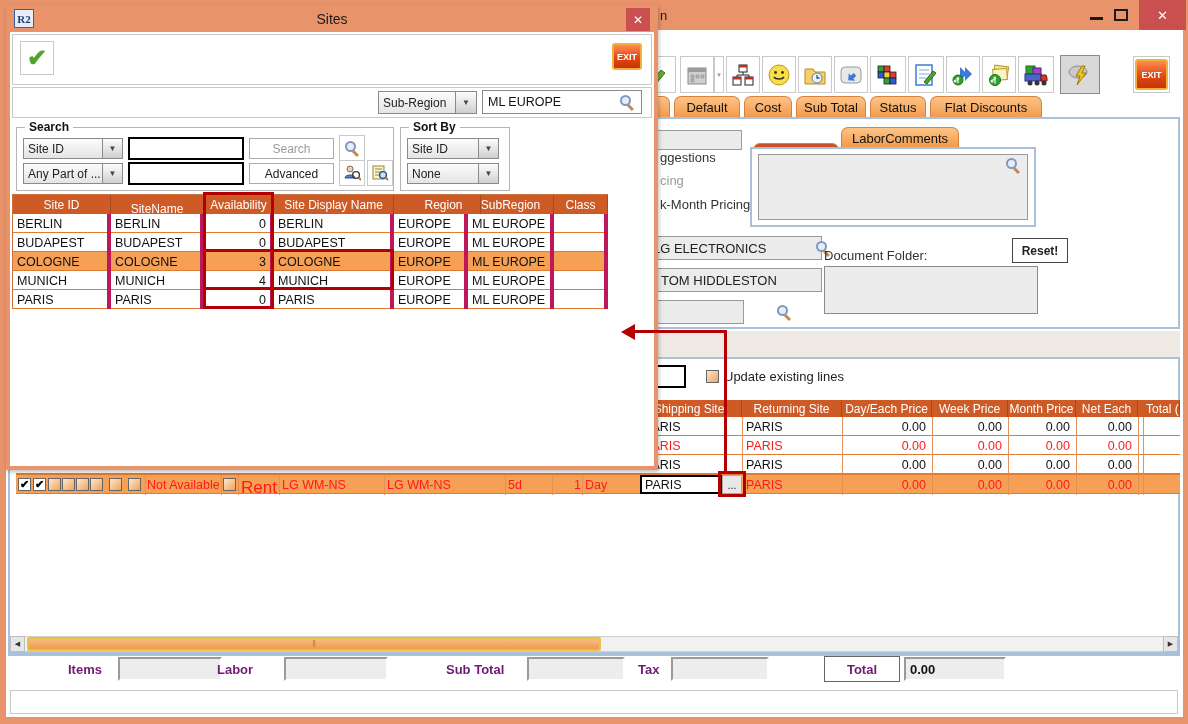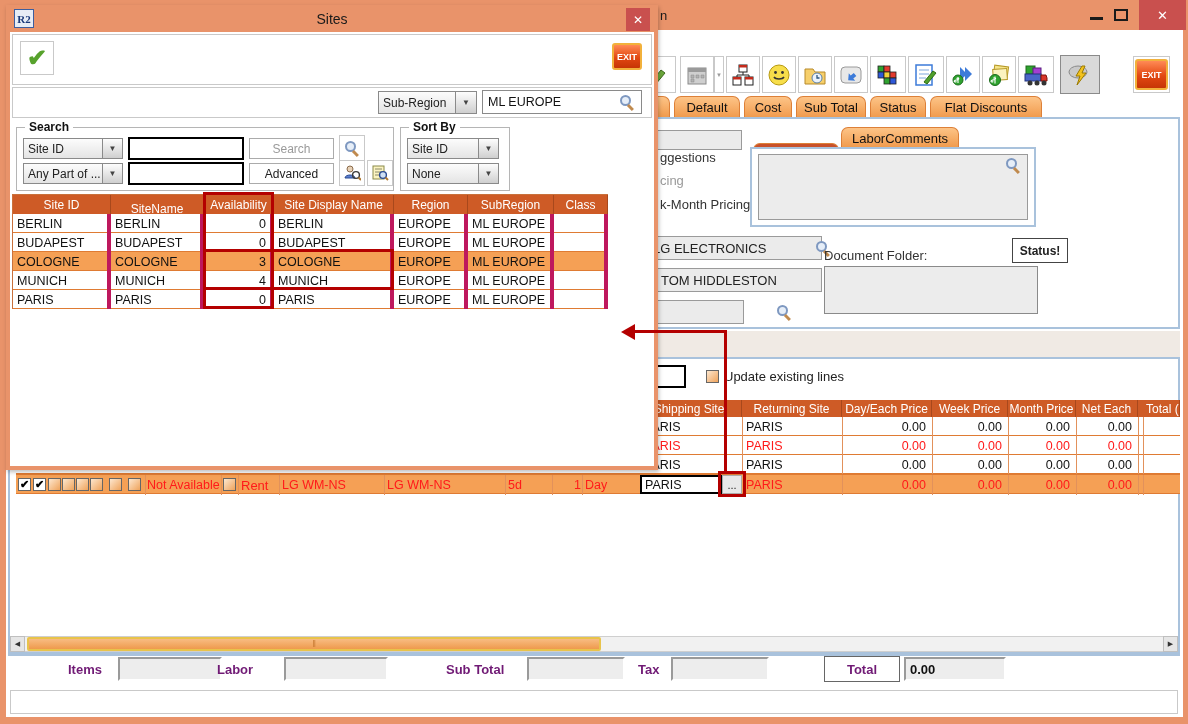--- a/index.html
+++ b/index.html
@@ -207,21 +207,21 @@
   <span class="abs mag" style="left:798px;top:241px;"></span>
   <div class="abs fld" style="left:638px;top:268px;width:184px;height:24px;text-align:right;">
       <span style="padding-left:18px;">TOM HIDDLESTON</span>
     </div>
   <span class="abs mag" style="left:798px;top:273px;"></span>
   <div class="abs fld" style="left:638px;top:300px;width:106px;height:24px;"></div>
   <span class="abs mag" style="left:722px;top:305px;"></span>
 
   
   <div class="abs txt" style="left:824px;top:248px;font-size:13px;color:#333;">Document Folder:</div>
-  <div class="abs btn" style="left:1012px;top:238px;width:56px;height:25px;border:1px solid #444;font-weight:bold;">Status!</div>
+  <div class="abs btn" style="left:1012px;top:238px;width:56px;height:25px;border:1px solid #444;font-weight:bold;">Reset!</div>
   <div class="abs" style="left:824px;top:266px;width:214px;height:48px;background:#ECECEC;border:1px solid #8a8a8a;"></div>
 
   
   <div class="abs" style="left:8px;top:331px;width:1172px;height:26px;background:#F0EAE4;"></div>
 
   
   <div class="abs panel" style="left:8px;top:357px;width:1172px;height:297px;"></div>
   <div class="abs" style="left:646px;top:365px;width:40px;height:23px;background:#fff;border:2px solid #000;"></div>
   <div class="abs cb" style="left:706px;top:370px;"></div>
   <div class="abs txt" style="left:724px;top:369px;font-size:13px;color:#222;">Update existing lines</div>
@@ -296,21 +296,21 @@
         <span>✔</span>
       </div>
     <div class="abs cb" style="left:32px;top:3px;"></div>
     <div class="abs cb" style="left:46px;top:3px;"></div>
     <div class="abs cb" style="left:60px;top:3px;"></div>
     <div class="abs cb" style="left:74px;top:3px;"></div>
     <div class="abs cb" style="left:93px;top:3px;"></div>
     <div class="abs cb" style="left:112px;top:3px;"></div>
     <div class="abs txt red" style="left:131px;top:3px;font-size:12.5px;">Not Available</div>
     <div class="abs cb" style="left:207px;top:3px;"></div>
-    <div class="abs txt red" style="left:225px;top:3px;font-size:13px;">Rent</div>
+    <div class="abs txt red" style="left:225px;top:3px;font-size:17px;">Rent</div>
     <div class="abs txt red" style="left:266px;top:3px;font-size:12.5px;">LG WM-NS</div>
     <div class="abs txt red" style="left:371px;top:3px;font-size:12.5px;">LG WM-NS</div>
     <div class="abs txt red" style="left:492px;top:3px;font-size:12.5px;">5d</div>
     <div class="abs txt red" style="left:539px;top:3px;width:26px;text-align:right;font-size:12.5px;">1</div>
     <div class="abs txt red" style="left:569px;top:3px;font-size:12.5px;">Day</div>
     <div class="abs" style="left:624px;top:0px;width:82px;height:19px;background:#fff;border:2px solid #000;font-size:12.5px;color:#111;display:flex;align-items:center;padding:0 3px;">PARIS</div>
     <div class="abs btn" style="left:706px;top:0px;width:20px;height:19px;background:#E8E8E8;font-size:11px;">...</div>
     <div class="abs txt red" style="left:730px;top:3px;font-size:12.5px;">PARIS</div>
     <div class="abs txt red" style="left:830px;top:3px;width:80px;text-align:right;font-size:12.5px;">0.00</div>
     <div class="abs txt red" style="left:920px;top:3px;width:66px;text-align:right;font-size:12.5px;">0.00</div>
@@ -435,21 +435,21 @@
         </div>
     </div>
 
     
     <div class="abs" style="left:6px;top:189px;width:596px;height:115px;border:1px solid #C9713C;">
       <div class="abs hdrband" style="left:0;top:0;width:595px;height:19px;">
         <div class="abs hdr-cell" style="left:0;top:0;width:98px;height:19px;">Site ID</div>
         <div class="abs hdr-cell" style="left:98px;top:4px;width:93px;height:19px;">SiteName</div>
         <div class="abs hdr-cell" style="left:191px;top:0;width:70px;height:19px;">Availability</div>
         <div class="abs hdr-cell" style="left:261px;top:0;width:120px;height:19px;">Site Display Name</div>
-        <div class="abs hdr-cell" style="left:381px;top:0;width:74px;height:19px;">Region</div>
+        <div class="abs hdr-cell" style="left:394px;top:0;width:74px;height:19px;">Region</div>
         <div class="abs hdr-cell" style="left:455px;top:0;width:86px;height:19px;">SubRegion</div>
         <div class="abs hdr-cell" style="left:541px;top:0;width:54px;height:19px;">Class</div>
       </div>
 
       <div class="abs drow" style="left:0;top:19px;width:595px;height:19px;">
         <div class="cell abs" style="left:0;width:98px;height:19px;">BERLIN</div>
         <div class="cell abs" style="left:98px;width:93px;height:19px;">BERLIN</div>
         <div class="cell num abs" style="left:191px;width:70px;height:19px;">0</div>
         <div class="cell abs" style="left:261px;width:120px;height:19px;">BERLIN</div>
         <div class="cell abs" style="left:381px;width:74px;height:19px;">EUROPE</div>

